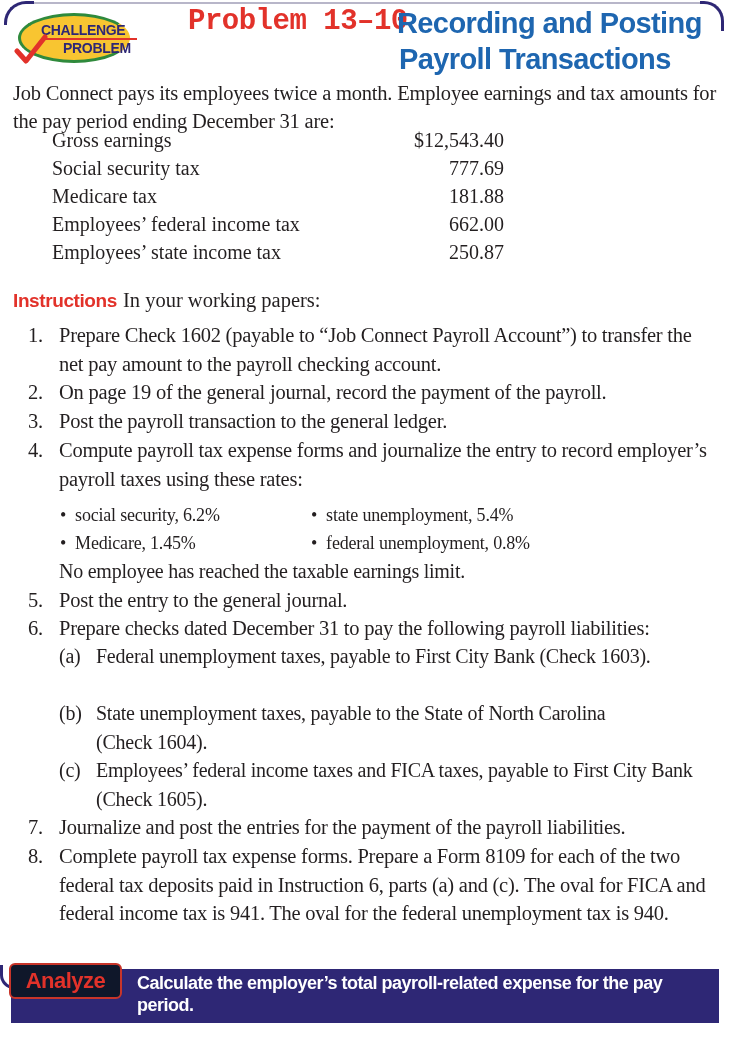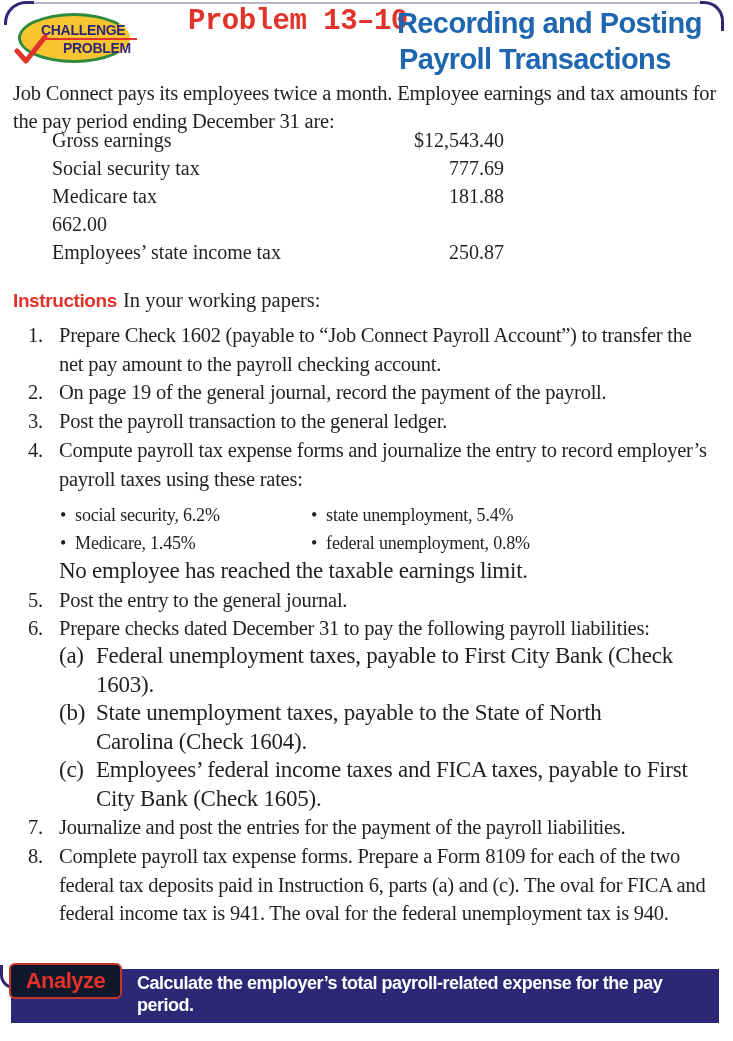--- a/index.html
+++ b/index.html
@@ -69,21 +69,21 @@
     }
     .instructions .label {
       font-family: "Liberation Sans", "DejaVu Sans", sans-serif; font-weight: bold;
       color: #e2322a; font-size: 19px; letter-spacing: -0.4px; margin-right: 6px;
     }
 
     .steps { position: absolute; left: 0; top: 0; width: 733px; }
     .step { position: absolute; left: 28px; width: 700px; font-size: 20.5px; line-height: 28.5px; letter-spacing: -0.25px; }
     .step .num { position: absolute; left: 0; top: 0; }
     .step .txt { display: block; padding-left: 31px; }
-    .sub { position: absolute; font-size: 23px; line-height: 28.5px; letter-spacing: -0.25px; }
+    .sub { position: absolute; font-size: 20px; line-height: 28.5px; letter-spacing: -0.25px; }
     .sub .lbl { position: absolute; left: 0; top: 0; }
     .sub .txt { display: block; padding-left: 37px; }
 
     .bullet { position: absolute; font-size: 18px; line-height: 28px; letter-spacing: -0.2px; }
     .bullet::before { content: "\2022"; margin-right: 9px; }
 
     
     .analyze-bar {
       position: absolute; left: 11px; top: 969px; width: 708px; height: 54px;
       background: #2e2775;
@@ -137,20 +137,21 @@
   </div>
   <div class="amount-row">
     <span>Social security tax</span>
     <span>777.69</span>
   </div>
   <div class="amount-row">
     <span>Medicare tax</span>
     <span>181.88</span>
   </div>
   <div class="amount-row">
+    <span>Employees’ federal income tax</span>
     <span>662.00</span>
   </div>
   <div class="amount-row">
     <span>Employees’ state income tax</span>
     <span>250.87</span>
   </div>
 </div>
 
 <div class="instructions">
   <span class="label">Instructions</span><span>In your working papers:</span>

